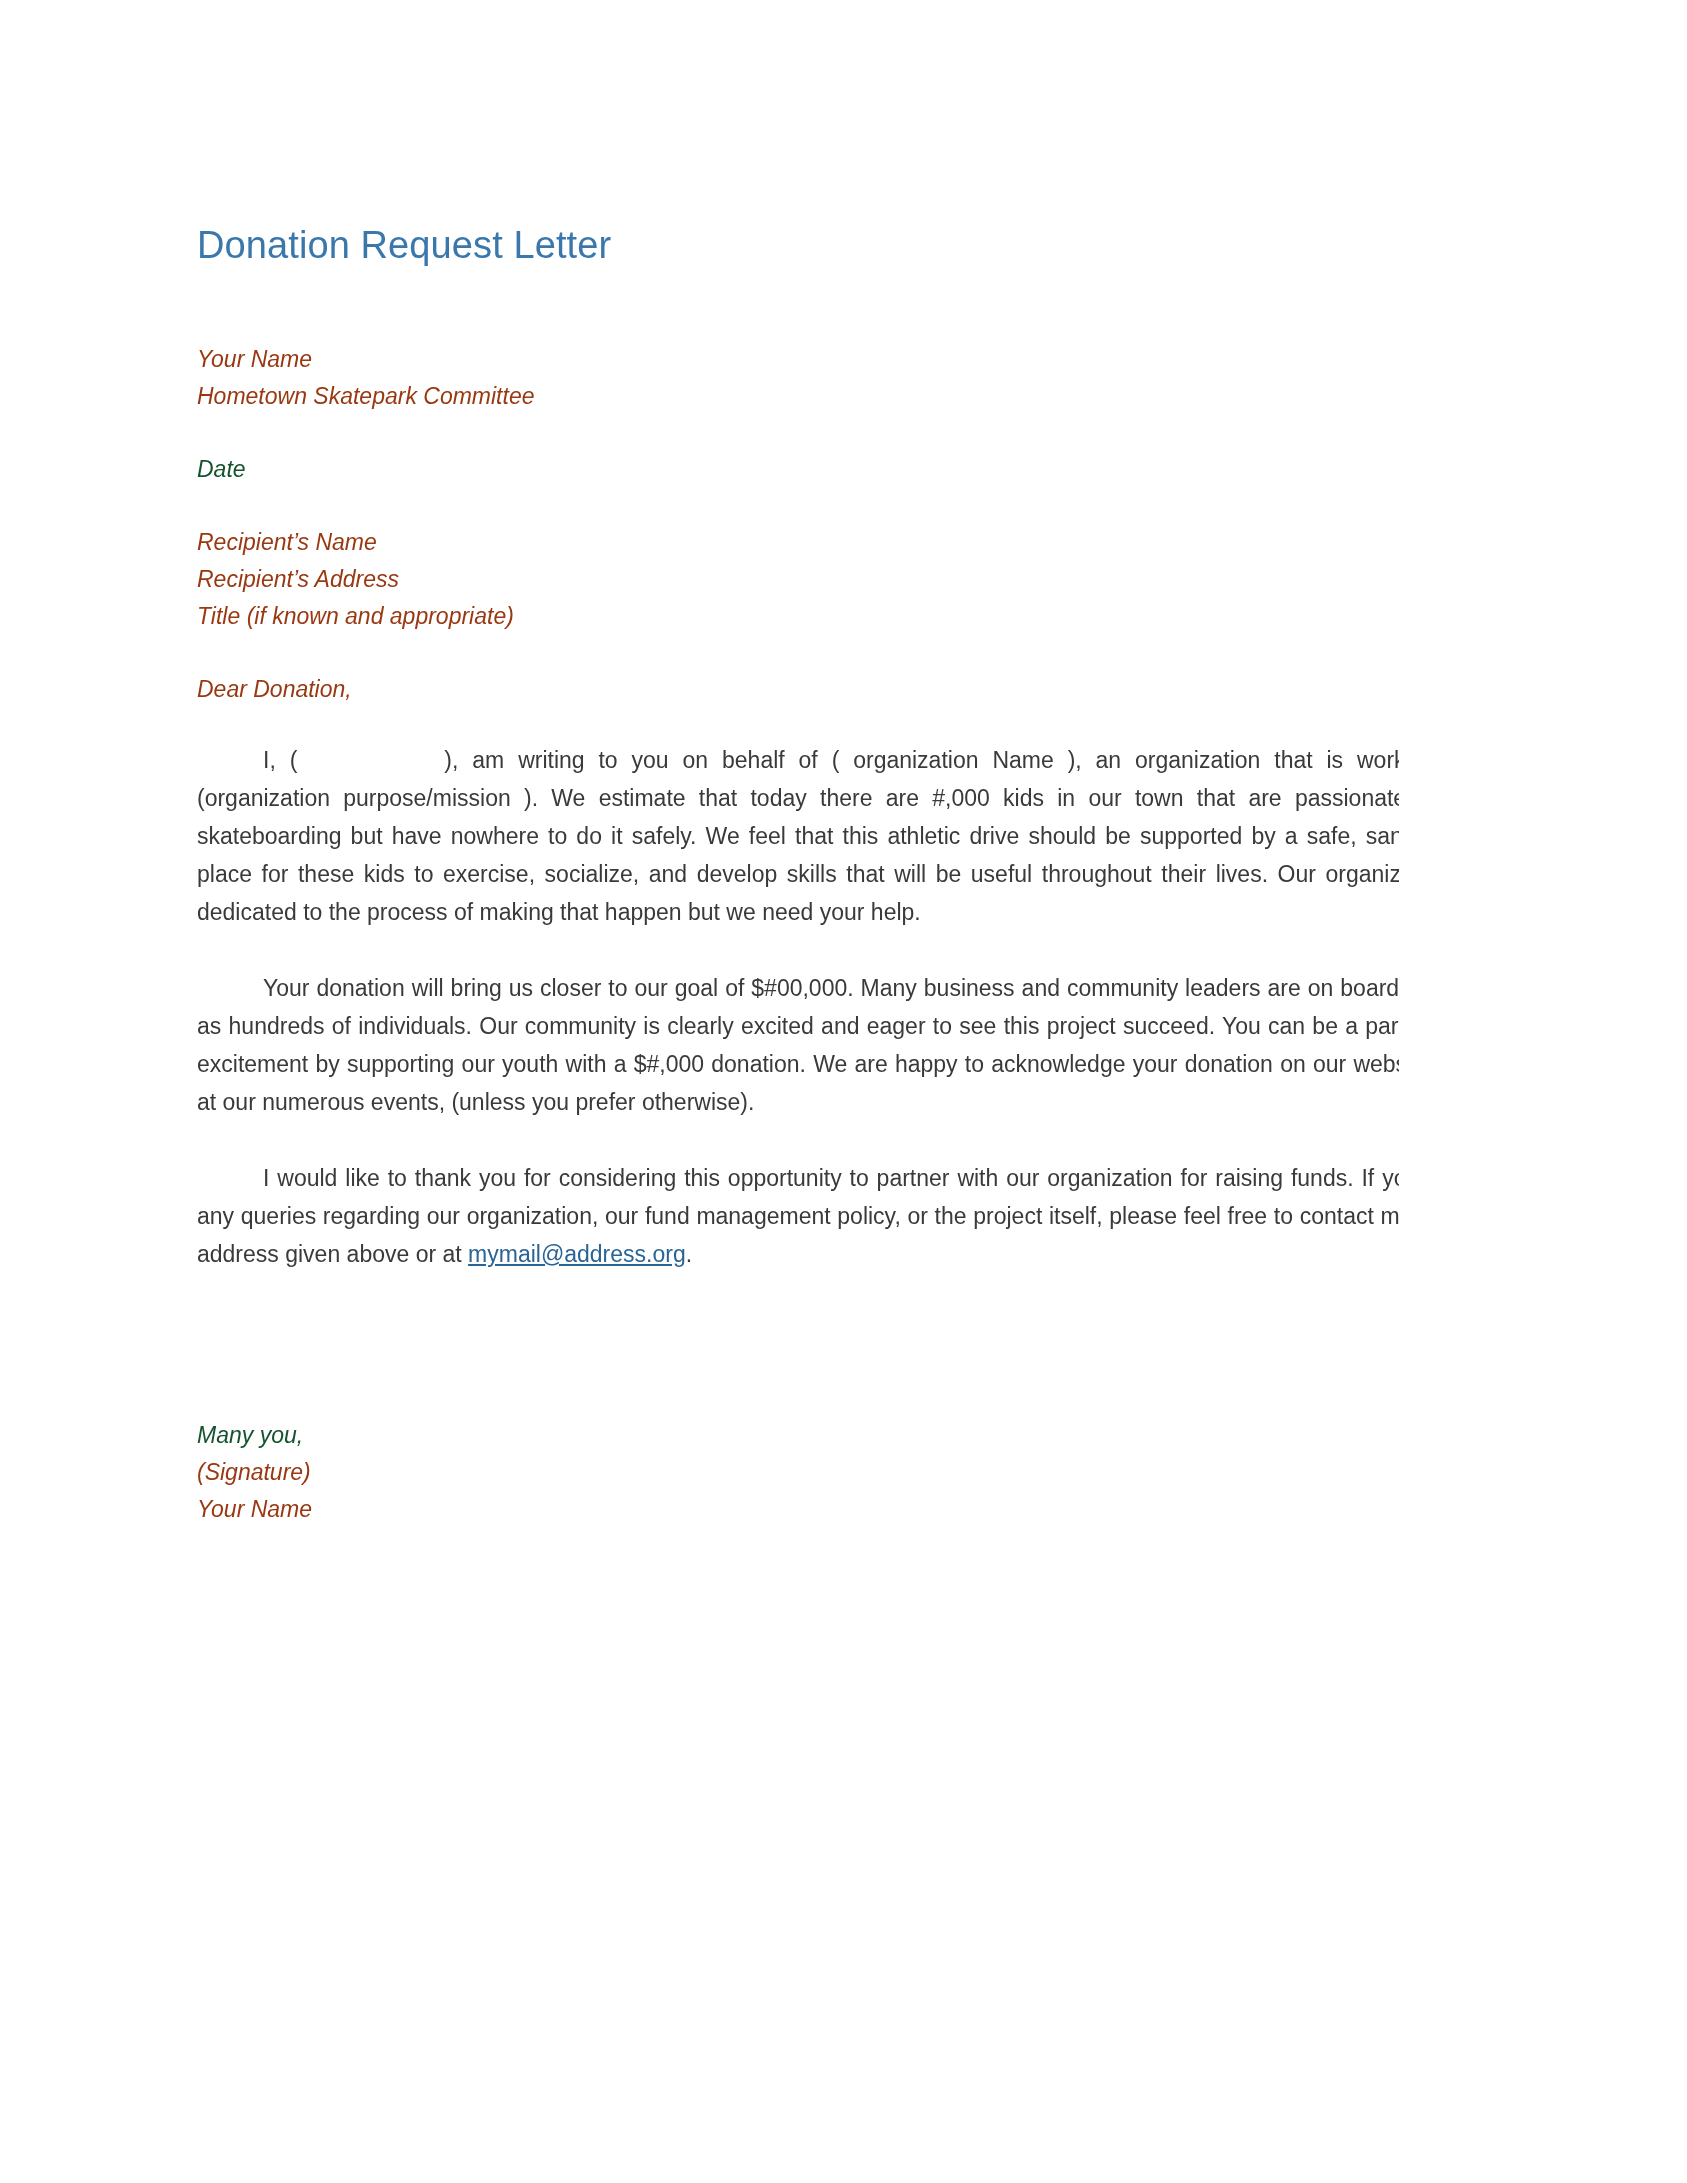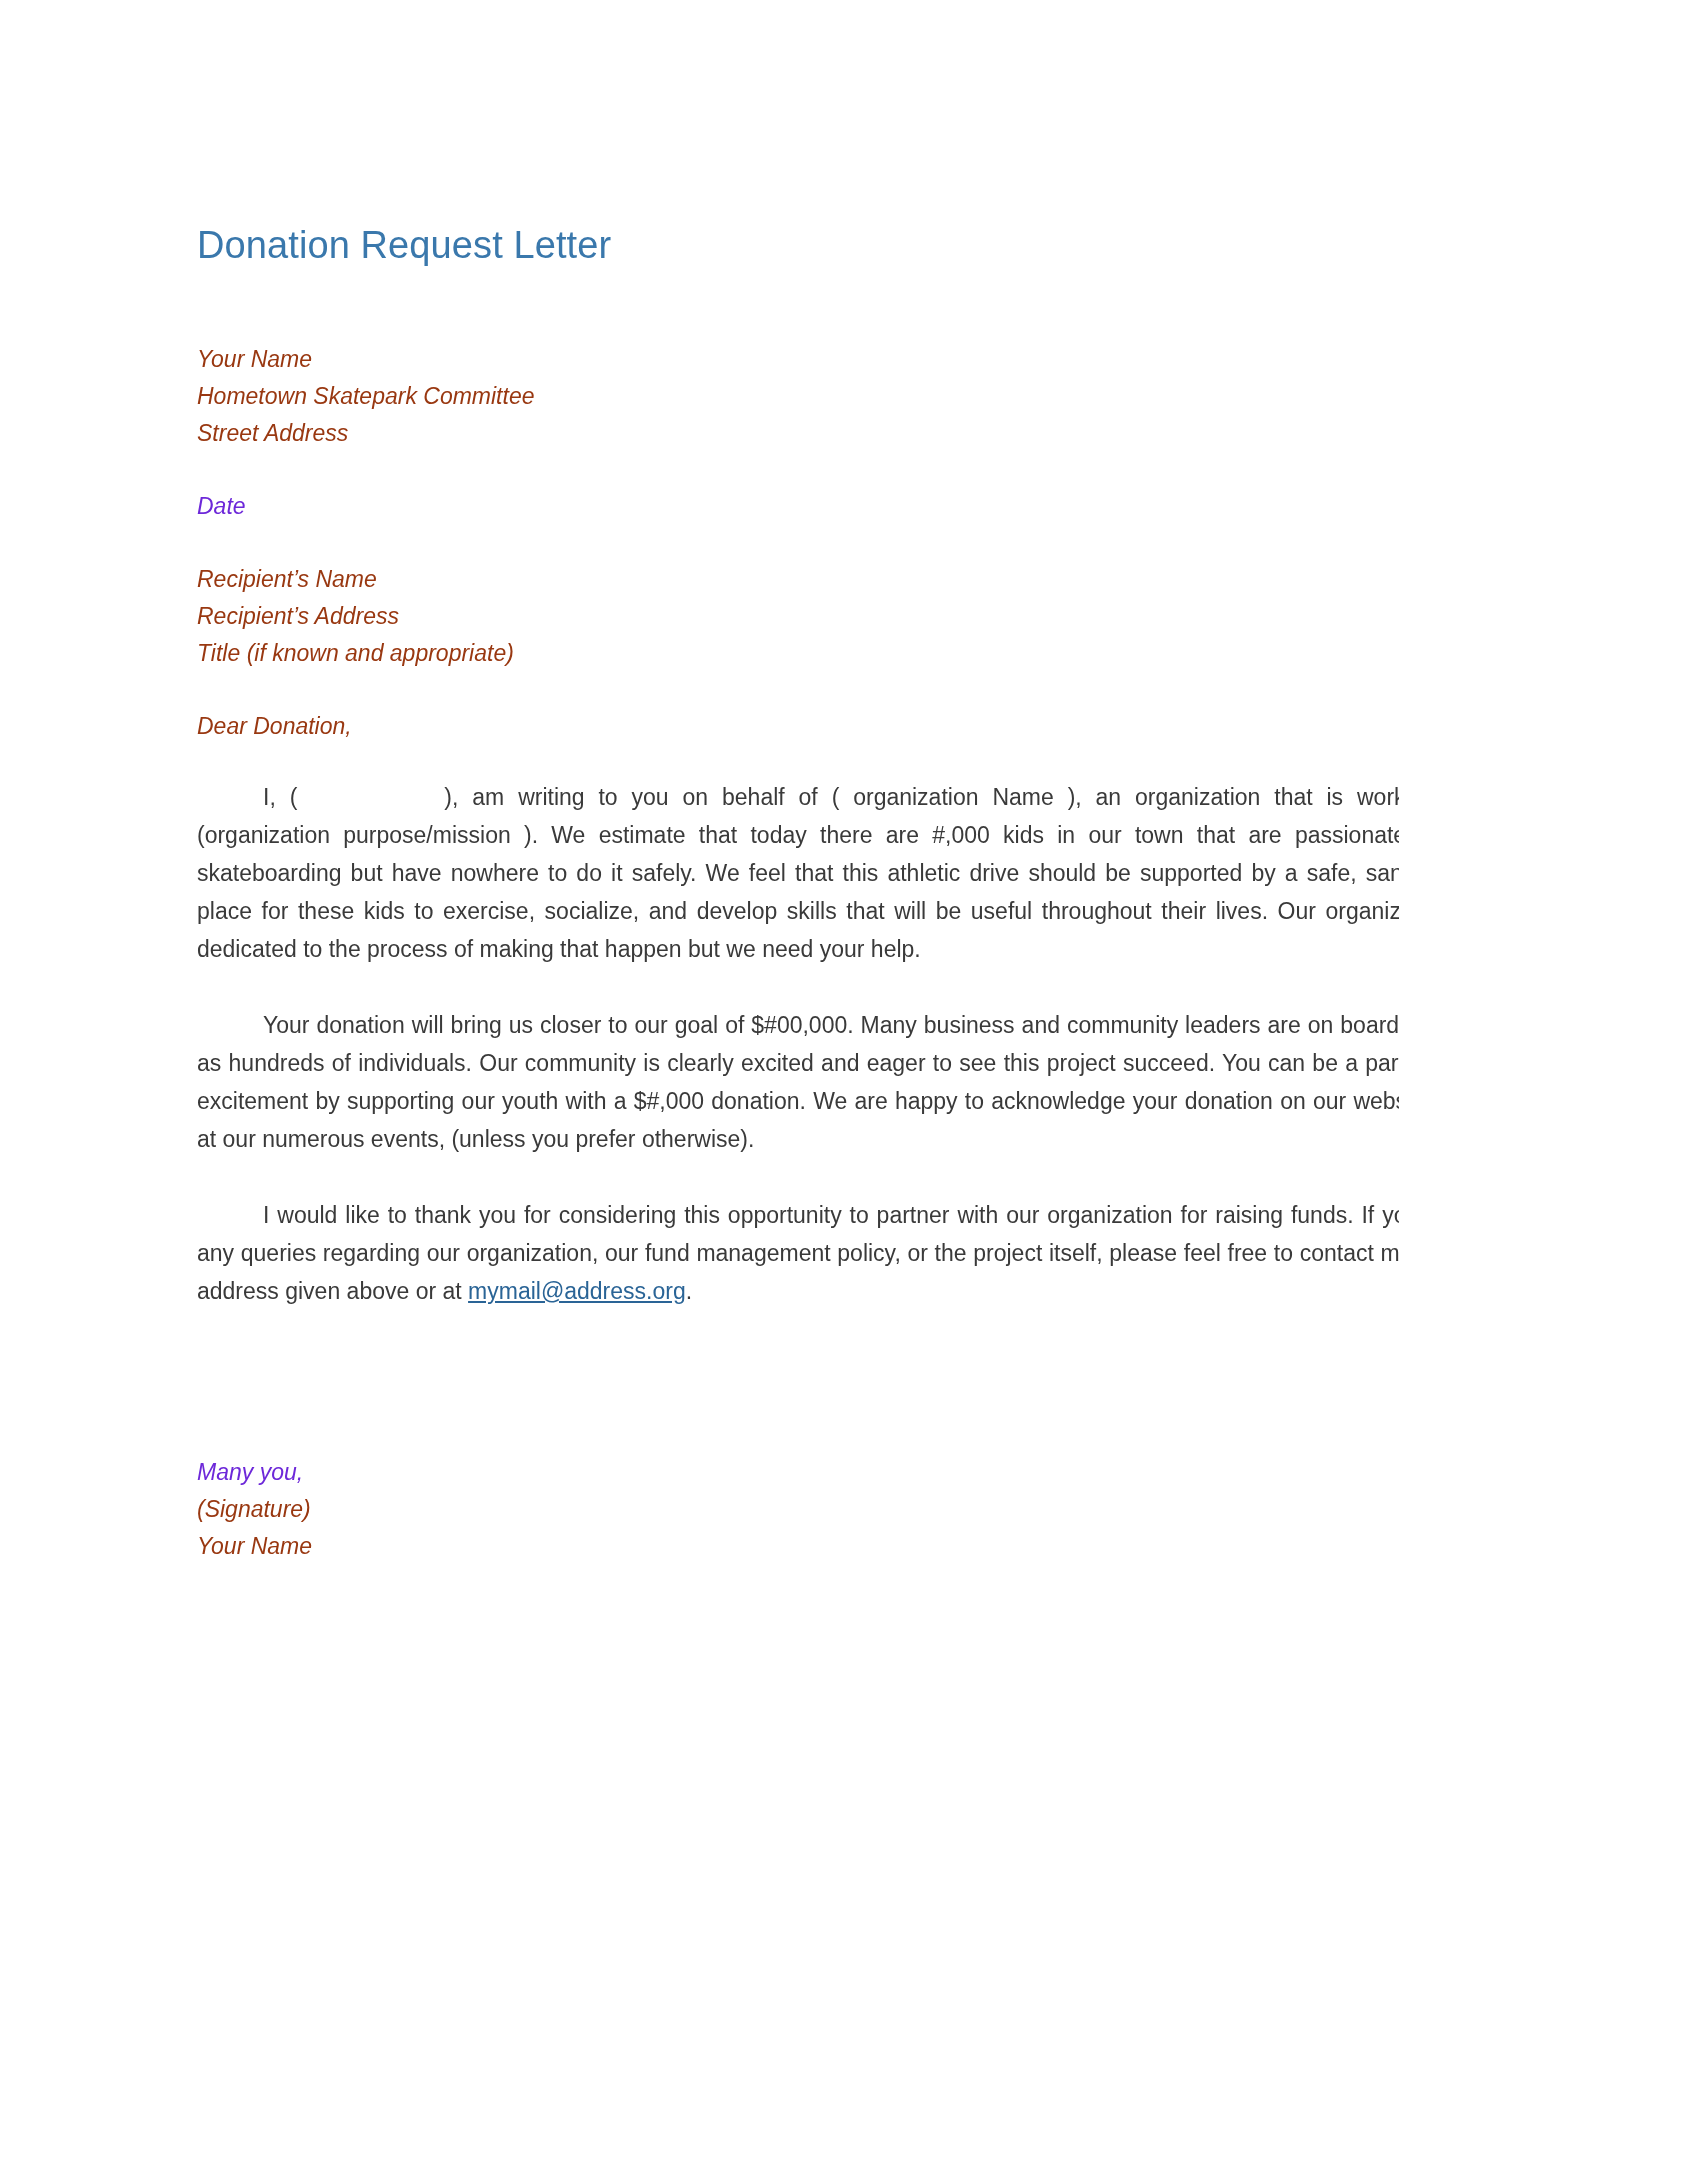--- a/index.html
+++ b/index.html
@@ -40,21 +40,21 @@
   .block {
     margin: 0;
   }
   .line {
     font-size: 23px;
     line-height: 37px;
     white-space: pre-wrap;
     font-style: italic;
   }
   .rust  { color: #993811; }
-  .ink   { color: #6d28d9; }
+  .ink   { color: #14532d; }
 
   .spacer-title  { height: 73px; }
   .spacer-sm     { height: 36px; }
   .spacer-body   { height: 33px; }
   .spacer-sign   { height: 140px; }
 
   
   .para {
     font-size: 23px;
     line-height: 38px;
@@ -83,21 +83,20 @@
 <div class="page">
   <div class="content">
 
     <h1 class="doc-title">Donation Request Letter</h1>
 
     <div class="spacer-title"></div>
 
     <div class="block">
       <div class="line rust">Your Name</div>
       <div class="line rust">Hometown Skatepark Committee</div>
-      <div class="line rust">Street Address</div>
     </div>
 
     <div class="spacer-sm"></div>
 
     <div class="line ink">Date</div>
 
     <div class="spacer-sm"></div>
 
     <div class="block">
       <div class="line rust">Recipient’s Name</div>

